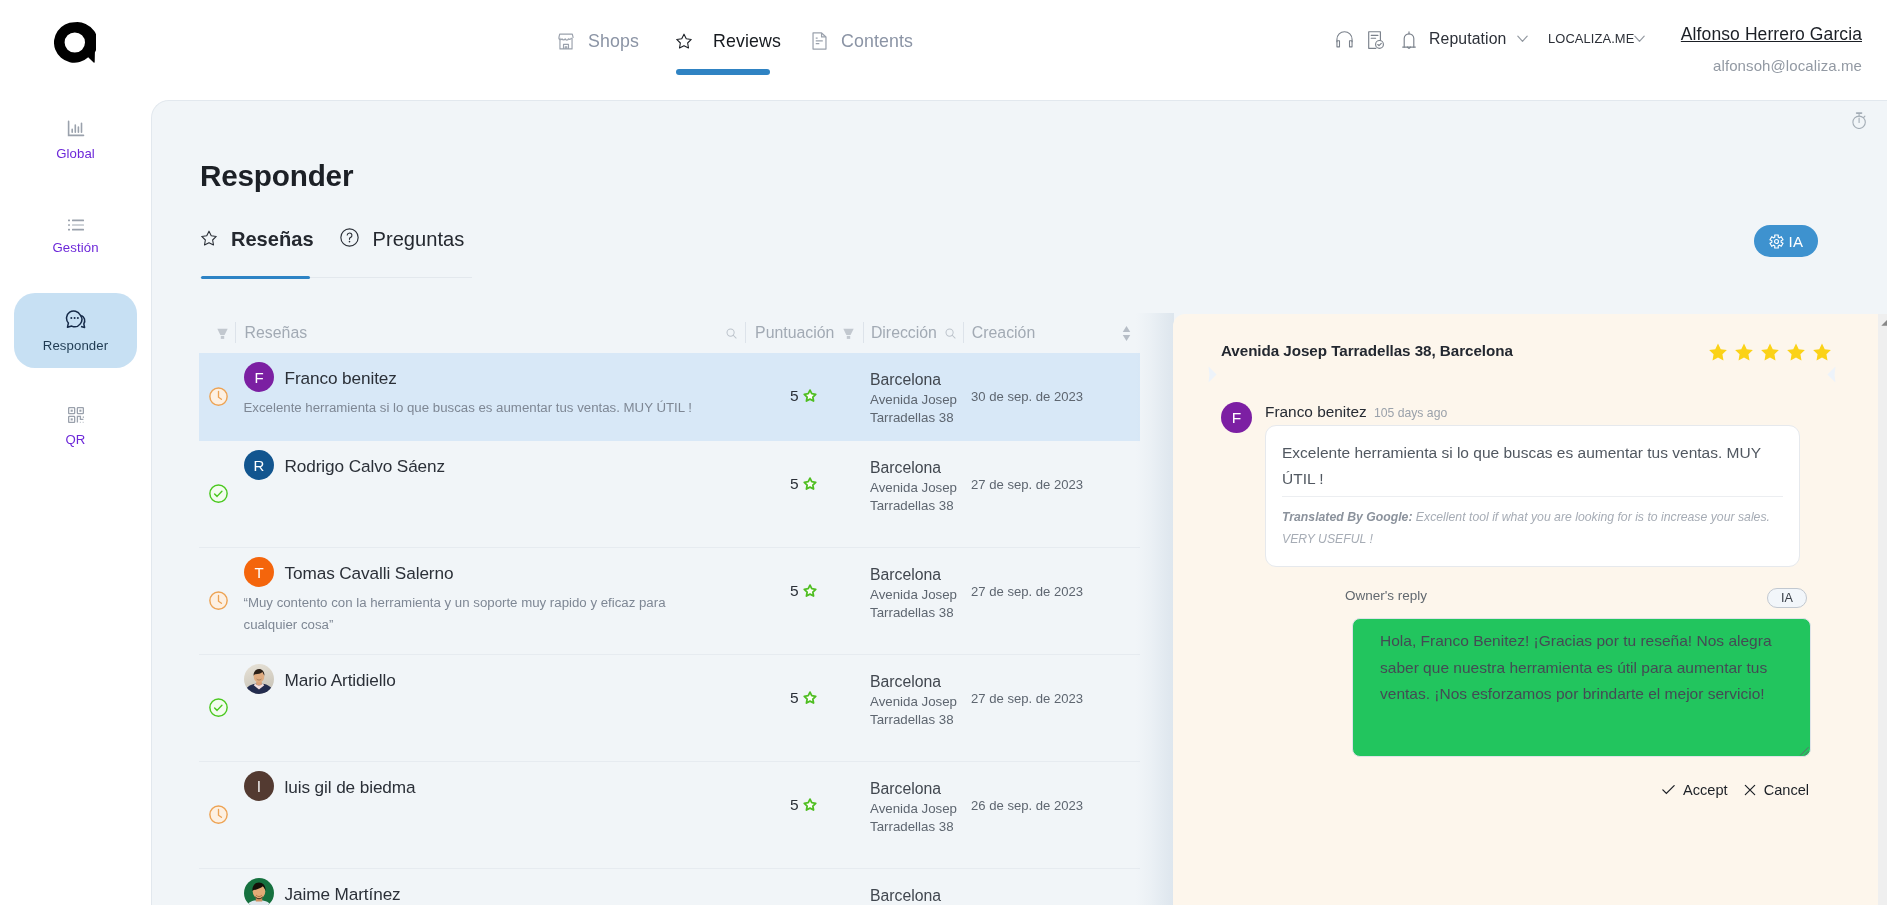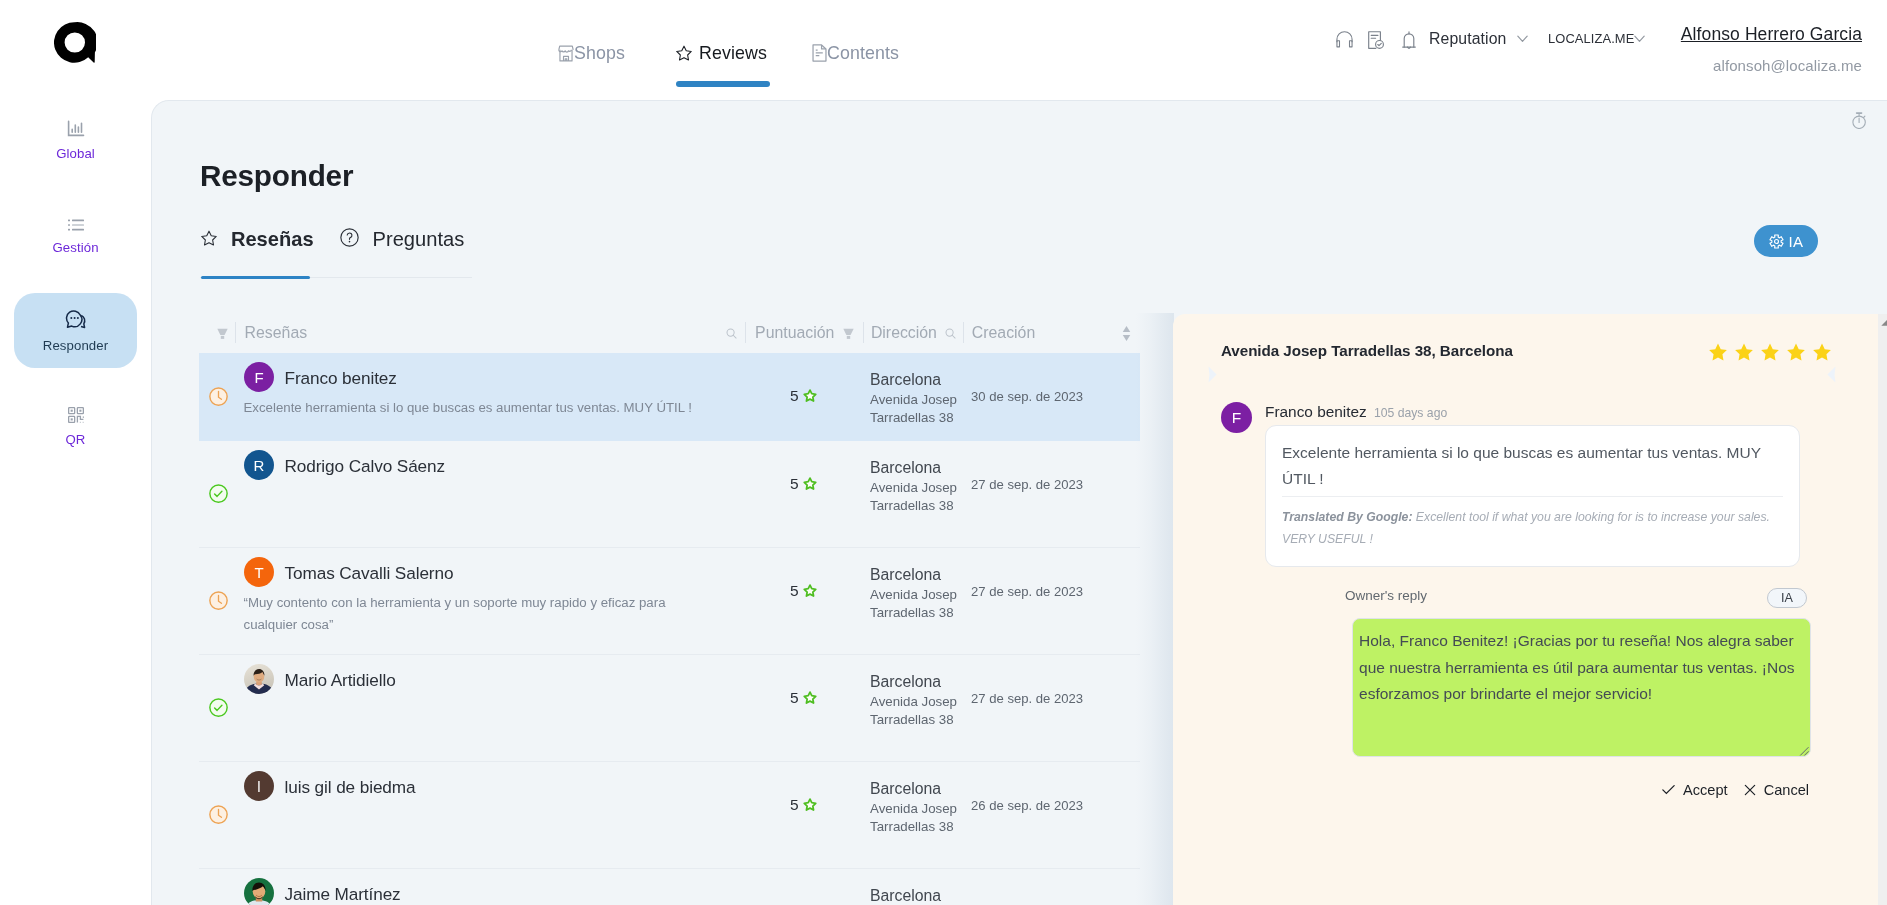--- a/index.html
+++ b/index.html
@@ -3,21 +3,21 @@
 <meta charset="utf-8">
 <style>
   * { box-sizing: border-box; margin:0; padding:0; }
   html,body { width:1887px; height:905px; overflow:hidden; }
   body { font-family:"Liberation Sans", sans-serif; background:#ffffff; color:#22252a; -webkit-font-smoothing:antialiased; }
 
   
   #topbar { position:absolute; left:0; top:0; width:1887px; height:95px; background:#fff; }
   #logo { position:absolute; left:54px; top:22px; width:42px; height:41px; }
   #mainnav { position:absolute; left:0; top:26px; height:30px; }
-  .navitem { position:absolute; top:12px; display:flex; align-items:center; height:30px; cursor:pointer; }
+  .navitem { position:absolute; top:0; display:flex; align-items:center; gap:14px; height:30px; cursor:pointer; }
   .navitem .lbl { font-size:17.8px; color:#8b94a5; letter-spacing:.1px; white-space:nowrap;}
   .navitem.active .lbl { color:#161a1f; font-weight:400;margin-left:7px; }
   .navitem .ico { display:flex; align-items:center; }
   .navunderline { position:absolute; left:0px; width:94px; top:43px; height:6px; border-radius:3px; background:#2f83c3; }
 
   #rightnav { position:absolute; left:0; top:0; height:95px; }
   #rightnav .iconbtn { position:absolute; display:flex; align-items:center; justify-content:center; cursor:pointer; }
   #ddReputation, #ddAccount { position:absolute; display:flex; align-items:center; cursor:pointer; }
   .ddlabel { font-size:inherit;  color:#2c3038; letter-spacing:.1px; white-space:nowrap;}
   #userbox { position:absolute; text-align:right; line-height:1; cursor:pointer; }
@@ -79,21 +79,21 @@
   #pavatar { position:absolute; left:1221px; top:402px; width:31px; height:31px; border-radius:50%; background:#7c1fa3; display:flex; align-items:center; justify-content:center; color:#fff; font-size:15.5px; }
   #pname { position:absolute; left:1265px; top:403px; font-size:15.4px; color:#262b33; }
   #ptime { position:absolute; left:1374px; top:406px; font-size:12.2px; color:#9aa1aa; }
   #reviewbox { position:absolute; left:1265px; top:425px; width:535px; height:142px; background:#fff; border:1px solid #e6e9ed; border-radius:11px; padding:14px 16px 0; }
   #reviewtext { font-size:15.5px; line-height:25.5px; color:#515861; }
   #revdiv { height:1px; background:#eceef1; margin:5px 0 10px; }
   #transl { font-size:12.25px; line-height:21.5px; color:#a6acb5; font-style:italic; }
   #transl b { color:#8b929c; font-weight:bold; }
   #ownerlbl { position:absolute; left:1345px; top:588px; font-size:13.5px; color:#61686f; }
   #iapill { position:absolute; left:1767px; top:588px; width:40px; height:20px; border-radius:11px; border:1px solid #c1c8d0; background:#f2f6fa; display:flex; align-items:center; justify-content:center; font-size:12.6px; color:#3a4048; cursor:pointer;}
-  #replybox { position:absolute; left:1352px; top:618px; width:459px; height:139px; background:#bef264; border:1px solid #dfe3e8; border-radius:8px; padding:9px 6px; font-size:15.52px; line-height:26.5px; color:#444b54; }
+  #replybox { position:absolute; left:1352px; top:618px; width:459px; height:139px; background:#22c55e; border:1px solid #dfe3e8; border-radius:8px; padding:9px 27px; font-size:15.52px; line-height:26.5px; color:#444b54; }
   #resizer { position:absolute; right:1px; bottom:0px; }
   #actions { position:absolute; left:1660px; top:781px; display:flex; gap:14px; }
   .actbtn { display:flex; align-items:center; gap:6px; font-size:14.6px; color:#1c2026; cursor:pointer; }
   #scrollbar { position:absolute; left:1878px; top:314px; width:9px; height:591px; background:#efefef; }
   #scrollup { position:absolute; left:1881px; top:319px; }
   #panelarrowL { position:absolute; left:1208px; top:366px; }
   #panelarrowR { position:absolute; left:1827px; top:366px; }
 </style>
 </head>
 <body>

